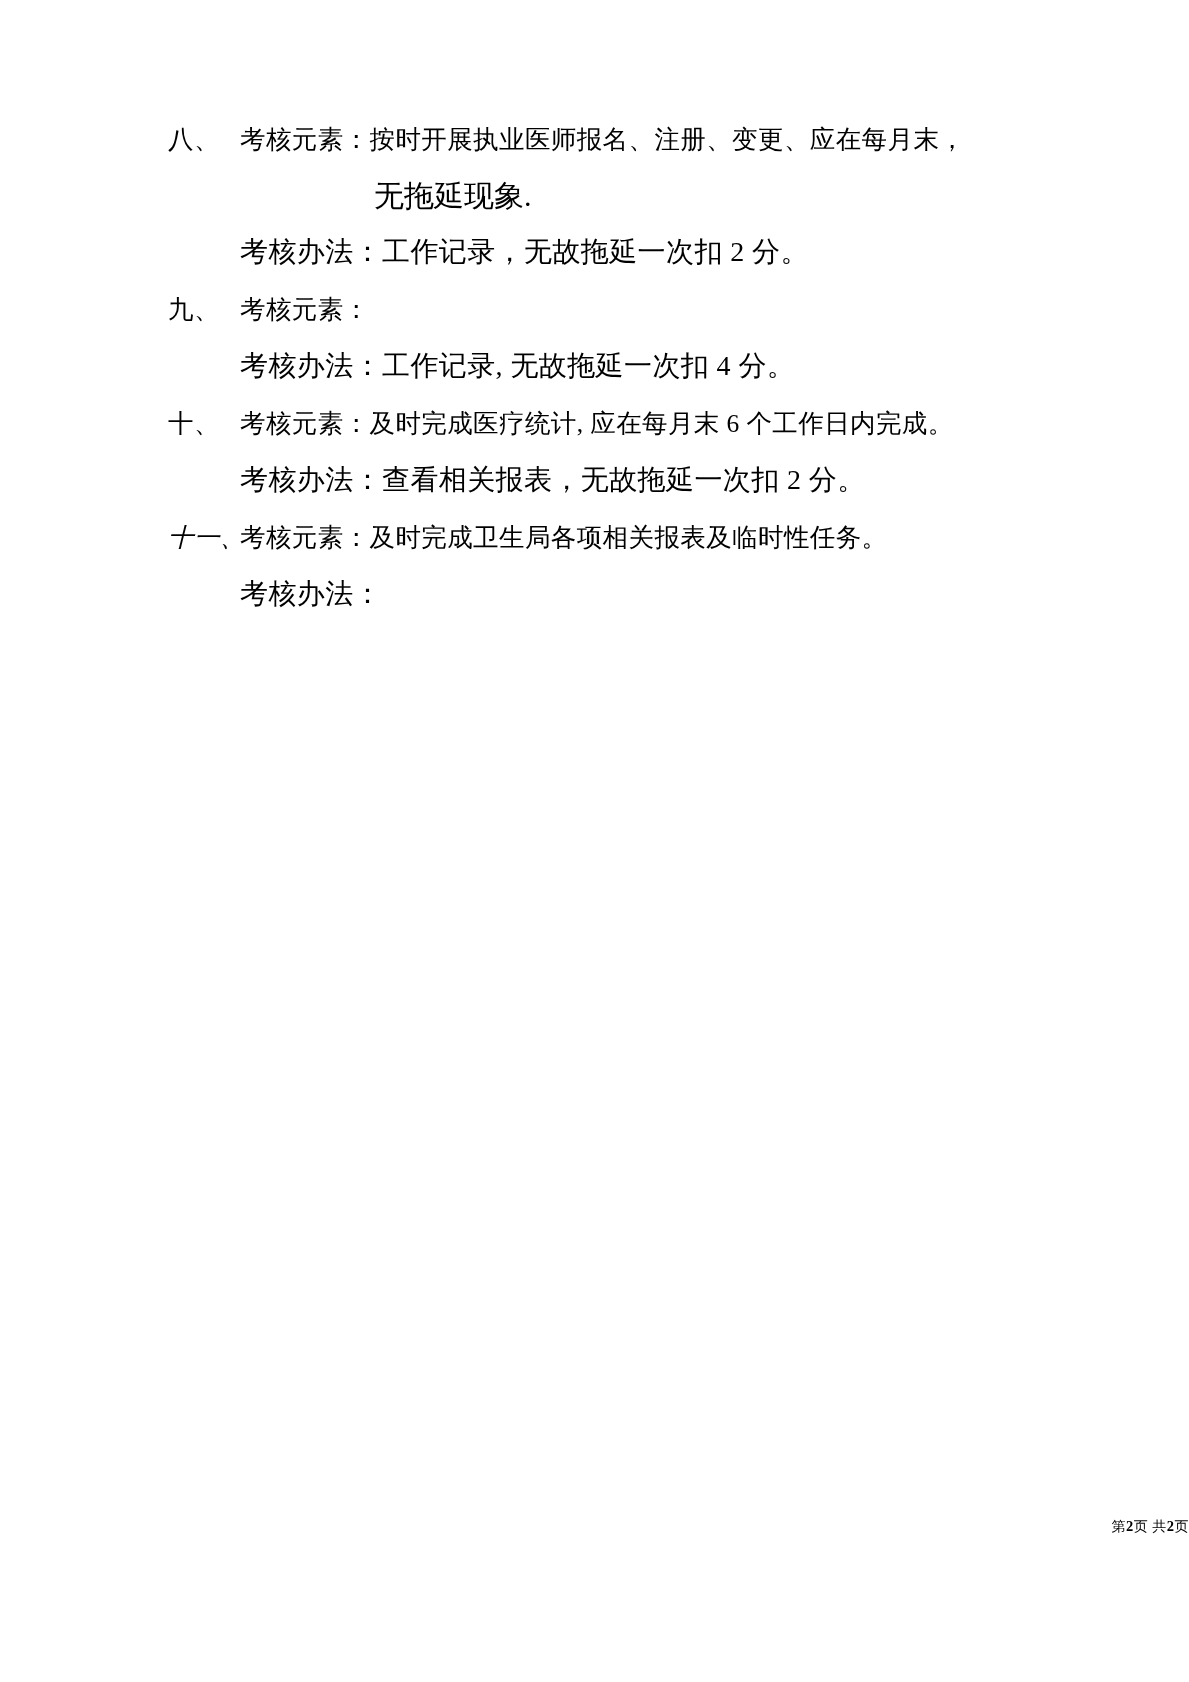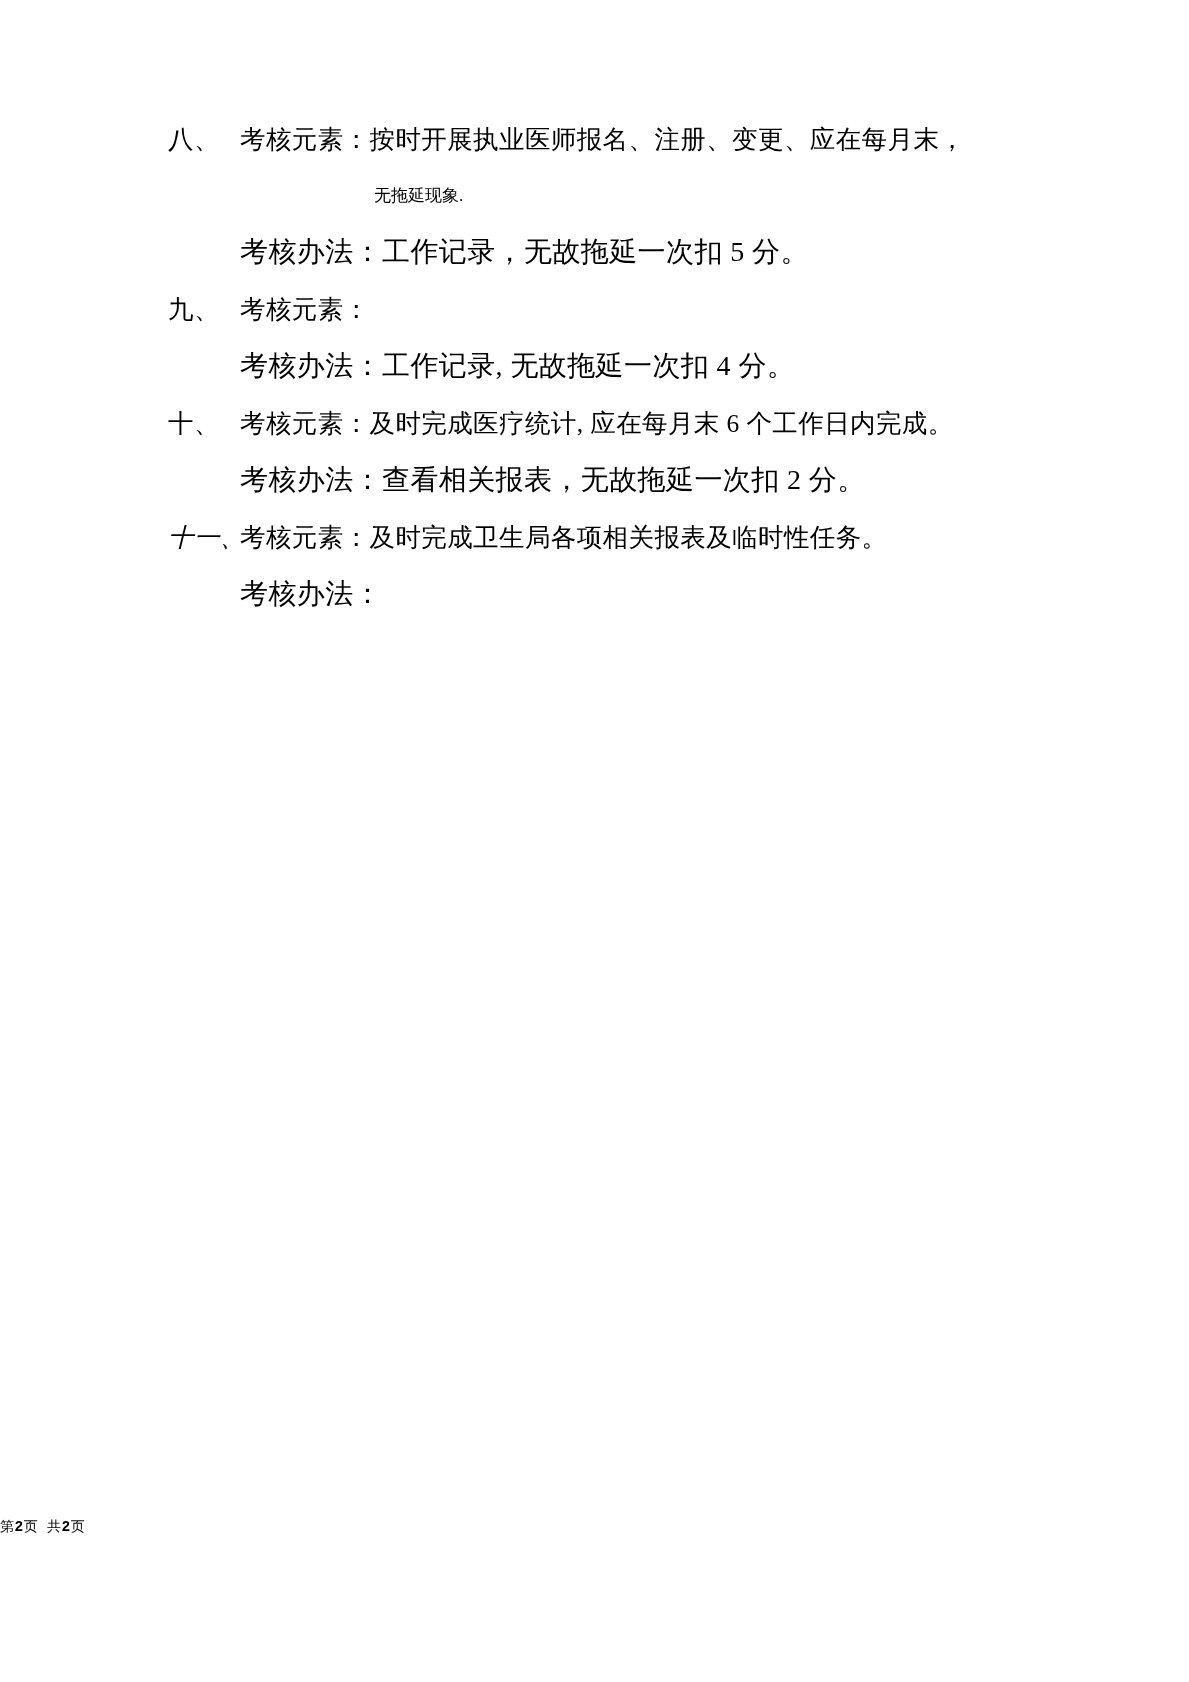--- a/index.html
+++ b/index.html
@@ -47,21 +47,21 @@
   .label {
     flex: 0 0 auto;
     white-space: nowrap;
   }
   .text {
     flex: 1 1 auto;
   }
   .cont {
     display: flex;
     line-height: 56px;
-    font-size: 17px;
+    font-size: 30px;
     align-items: center;
   }
   .cont .spacer {
     flex: 0 0 72px;
   }
   .cont .indent {
     flex: 0 0 134px;
   }
   .cont .text {
     flex: 1 1 auto;
@@ -74,23 +74,23 @@
     letter-spacing: 0.4px;
   }
   .method-row .spacer {
     flex: 0 0 72px;
   }
   .footer {
     position: absolute;
     left: 0;
     right: 0;
     top: 1518px;
-    text-align: left;
+    text-align: right;
     font-size: 14px;
-    font-family: Liberation Mono, monospace;
+    font-family: Liberation Serif, serif;
   }
   .footer .fnum {
     font-weight: bold;
     font-size: 14.5px;
   }
   .footer-inner {
     display: inline-block;
     letter-spacing: 0.5px;
   }
 </style>
@@ -108,21 +108,21 @@
         <span class="text">按时开展执业医师报名、注册、变更、应在每月末，</span>
       </div>
       <div class="cont">
         <span class="spacer"></span>
         <span class="indent"></span>
         <span class="text">无拖延现象.</span>
       </div>
       <div class="method-row">
         <span class="spacer"></span>
         <span class="label">考核办法：</span>
-        <span class="text">工作记录，无故拖延一次扣 5 分。</span>
+        <span class="text">工作记录，无故拖延一次扣 2 分。</span>
       </div>
     </div>
 
     <div class="item">
       <div class="row">
         <span class="num">九、</span>
         <span class="label">考核元素：</span>
       </div>
       <div class="method-row">
         <span class="spacer"></span>

